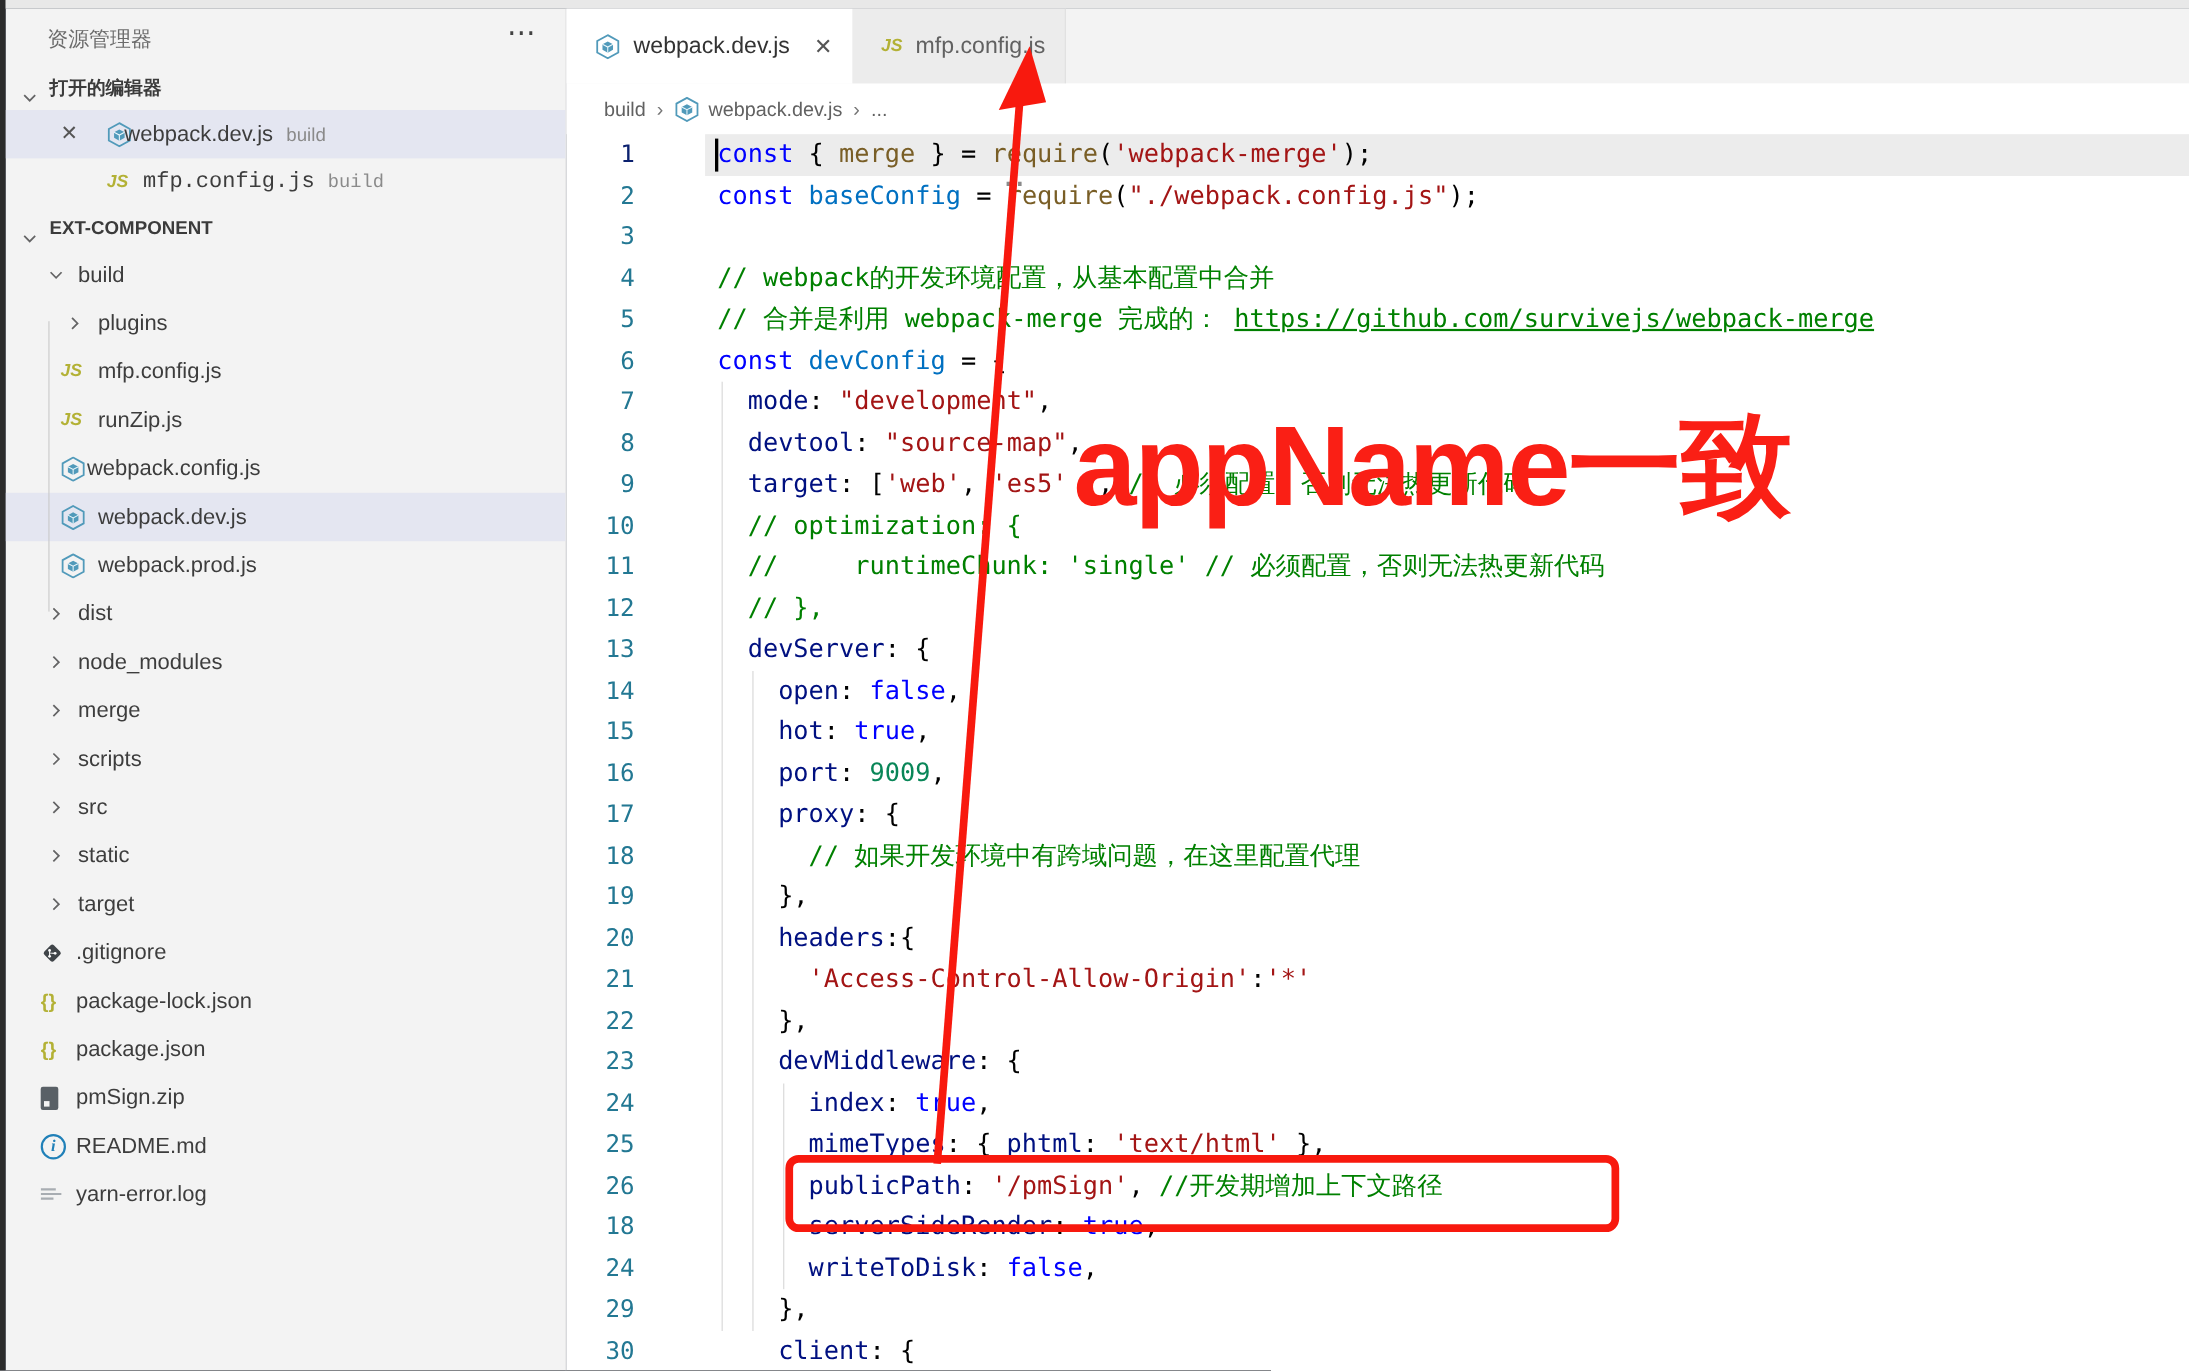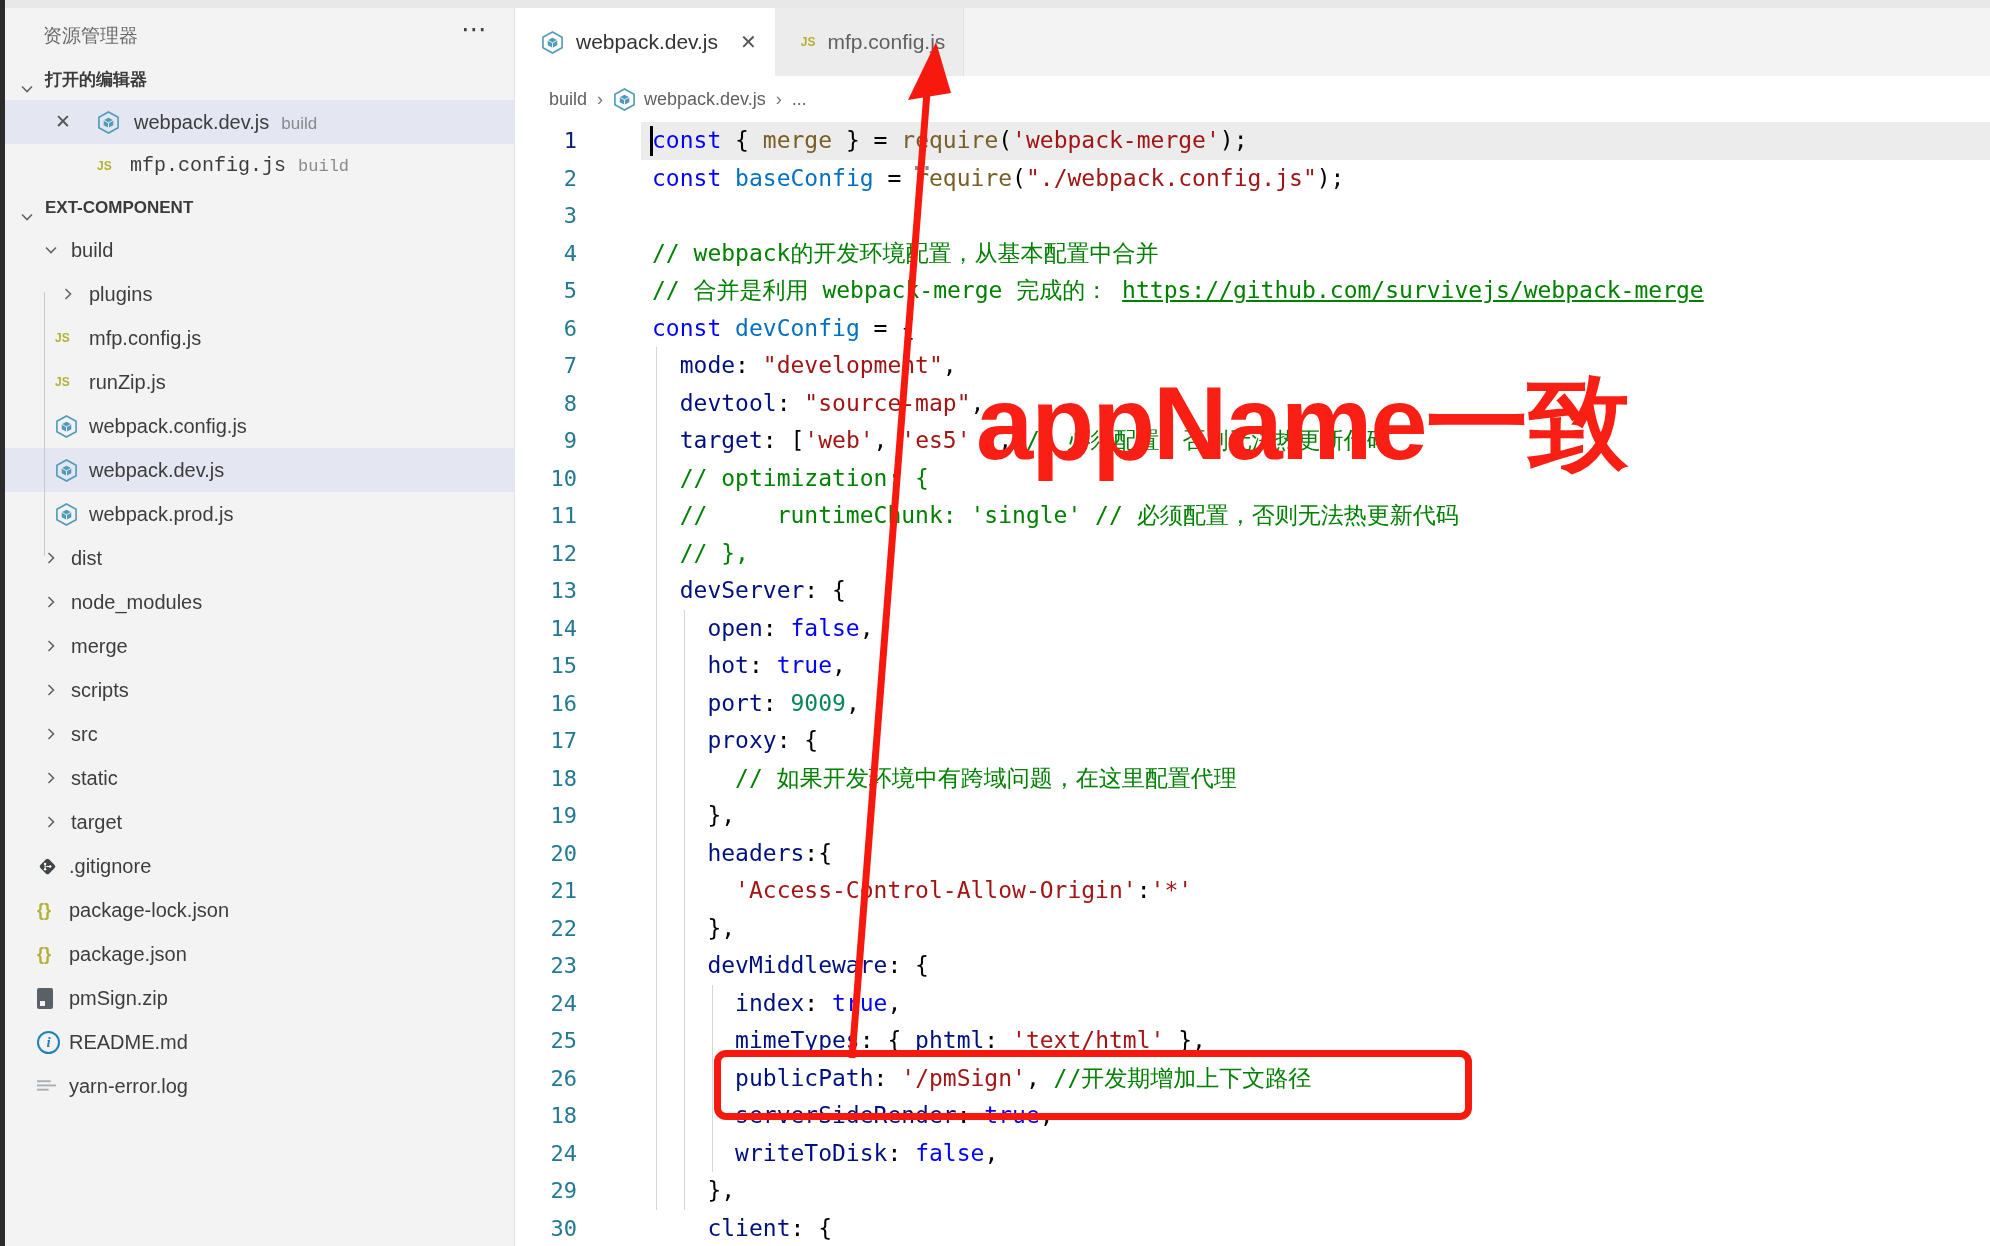--- a/index.html
+++ b/index.html
@@ -17,21 +17,21 @@
            font-size:26px;color:#424242;letter-spacing:2px;cursor:pointer;}
   .section-header{position:relative;height:40px;line-height:40px;font-weight:bold;font-size:17px;color:#3b3b3b;}
   .section-header .chev{position:absolute;left:14px;top:12px;}
   .section-header .sh-label{position:absolute;left:40px;top:0;}
   .row{position:relative;height:44px;line-height:44px;white-space:nowrap;cursor:pointer;}
   .row.selected{background:#e4e6f1;}
   .row .close-x{position:absolute;left:50px;top:0;font-size:19px;color:#555;}
   .row .ficon{position:absolute;top:0;height:44px;display:flex;align-items:center;}
   .row .flabel{position:absolute;top:0;font-size:20px;color:#3d3d3d;}
   .row .fsuffix{font-size:17px;color:#8a8a8a;margin-left:12px;}
-  .jsbadge{font-weight:bold;font-size:12px;color:#b3b135;}
+  .jsbadge{font-weight:bold;font-size:16px;color:#b3b135;font-style:italic;}
   .braces{font-weight:bold;font-size:18px;color:#b3b135;}
   .zipicon{display:inline-block;width:16px;height:21px;background:#596066;border-radius:2px;position:relative;}
   .zipicon span{position:absolute;left:3px;bottom:3px;width:5px;height:5px;background:#f3f3f3;}
   .infoicon{display:inline-block;width:19px;height:19px;border:2px solid #2080b8;border-radius:50%;
             color:#2080b8;font-family:"Liberation Serif",serif;font-style:italic;font-weight:bold;
             font-size:15px;line-height:18px;text-align:center;}
   #tree-guide{position:absolute;left:39px;top:284px;width:1px;height:264px;background:#c9c9c9;}
   
   #editor{position:absolute;left:515px;top:8px;width:1475px;height:1238px;background:#ffffff;}
   #tabbar{position:absolute;left:0;top:0;width:100%;height:68px;background:#f3f3f3;display:flex;}
@@ -92,21 +92,21 @@
           <span class="close-x">✕</span>
           <span class="ficon" style="left: 92px;">
             <span style="display: inline-flex; align-items: center;">
               <svg width="23" height="23" viewBox="0 0 24 24">
                 <path d="M12 1 L22 6.5 V17.5 L12 23 L2 17.5 V6.5 Z" fill="none" stroke="#519aba" stroke-width="1.7"></path>
                 <path d="M12 7 L17 9.7 V14.9 L12 17.6 L7 14.9 V9.7 Z" fill="#519aba"></path>
                 <path d="M7 9.7 L12 12.3 L17 9.7 M12 12.3 V17.6" stroke="#eaf6fb" stroke-width="1" fill="none"></path>
               </svg>
             </span>
           </span>
-          <span class="flabel" style="left: 129px;">webpack.dev.js<span class="fsuffix">build</span></span>
+          <span class="flabel" style="left: 108px;">webpack.dev.js<span class="fsuffix">build</span></span>
         </div>
         <div class="row">
           <span class="ficon" style="left: 92px;">
             <span class="jsbadge">JS</span>
           </span>
           <span class="flabel" style="left: 125px; font-family: Liberation Mono, monospace;">mfp.config.js<span class="fsuffix">build</span></span>
         </div>
       </div>
     <div class="section-header">
       <span class="chev"><span style="display: inline-flex; align-items: center;">
@@ -152,21 +152,21 @@
         <div class="row">
           <span class="ficon" style="left: 50px;">
             <span style="display: inline-flex; align-items: center;">
               <svg width="23" height="23" viewBox="0 0 24 24">
                 <path d="M12 1 L22 6.5 V17.5 L12 23 L2 17.5 V6.5 Z" fill="none" stroke="#519aba" stroke-width="1.7"></path>
                 <path d="M12 7 L17 9.7 V14.9 L12 17.6 L7 14.9 V9.7 Z" fill="#519aba"></path>
                 <path d="M7 9.7 L12 12.3 L17 9.7 M12 12.3 V17.6" stroke="#eaf6fb" stroke-width="1" fill="none"></path>
               </svg>
             </span>
           </span>
-          <span class="flabel" style="left: 84px;">webpack.config.js</span>
+          <span class="flabel" style="left: 74px;">webpack.config.js</span>
         </div>
         <div class="row selected">
           <span class="ficon" style="left: 50px;">
             <span style="display: inline-flex; align-items: center;">
               <svg width="23" height="23" viewBox="0 0 24 24">
                 <path d="M12 1 L22 6.5 V17.5 L12 23 L2 17.5 V6.5 Z" fill="none" stroke="#519aba" stroke-width="1.7"></path>
                 <path d="M12 7 L17 9.7 V14.9 L12 17.6 L7 14.9 V9.7 Z" fill="#519aba"></path>
                 <path d="M7 9.7 L12 12.3 L17 9.7 M12 12.3 V17.6" stroke="#eaf6fb" stroke-width="1" fill="none"></path>
               </svg>
             </span>

